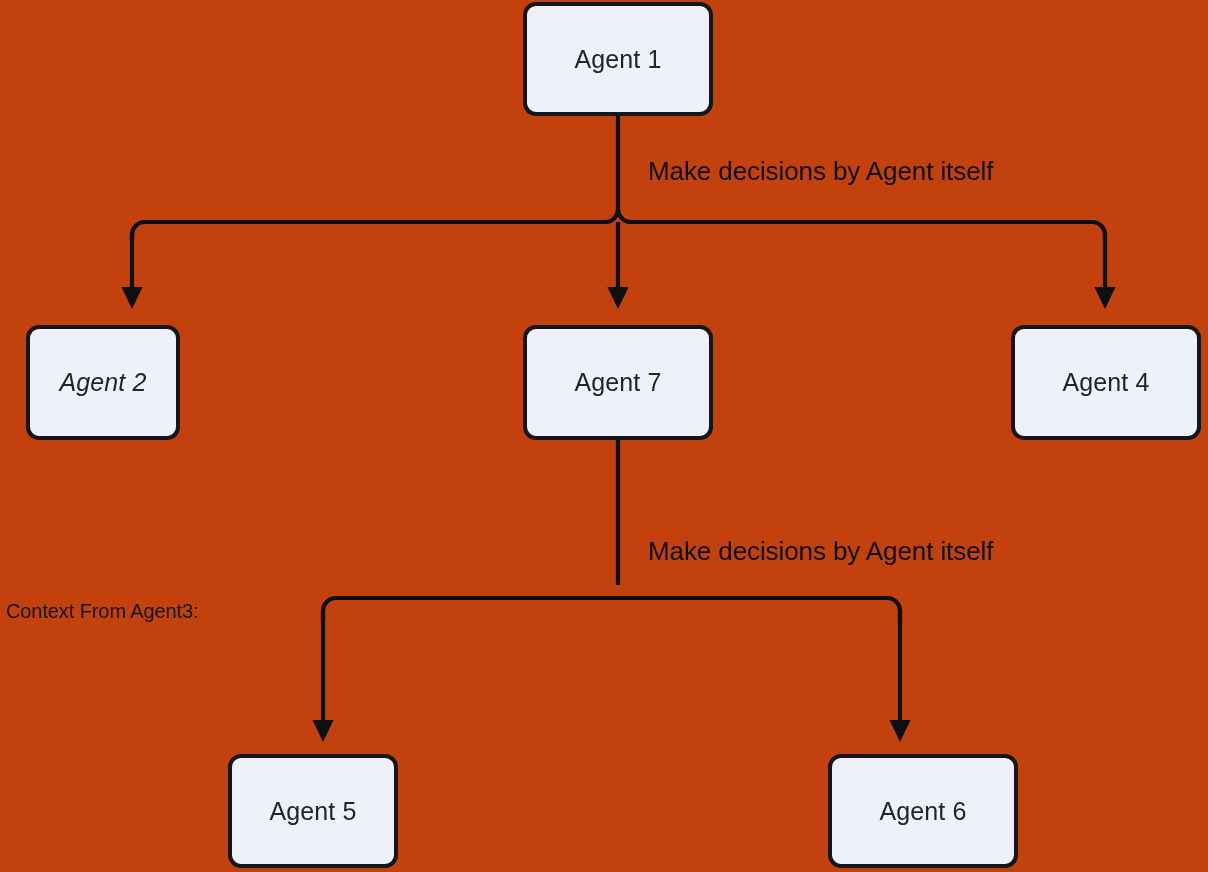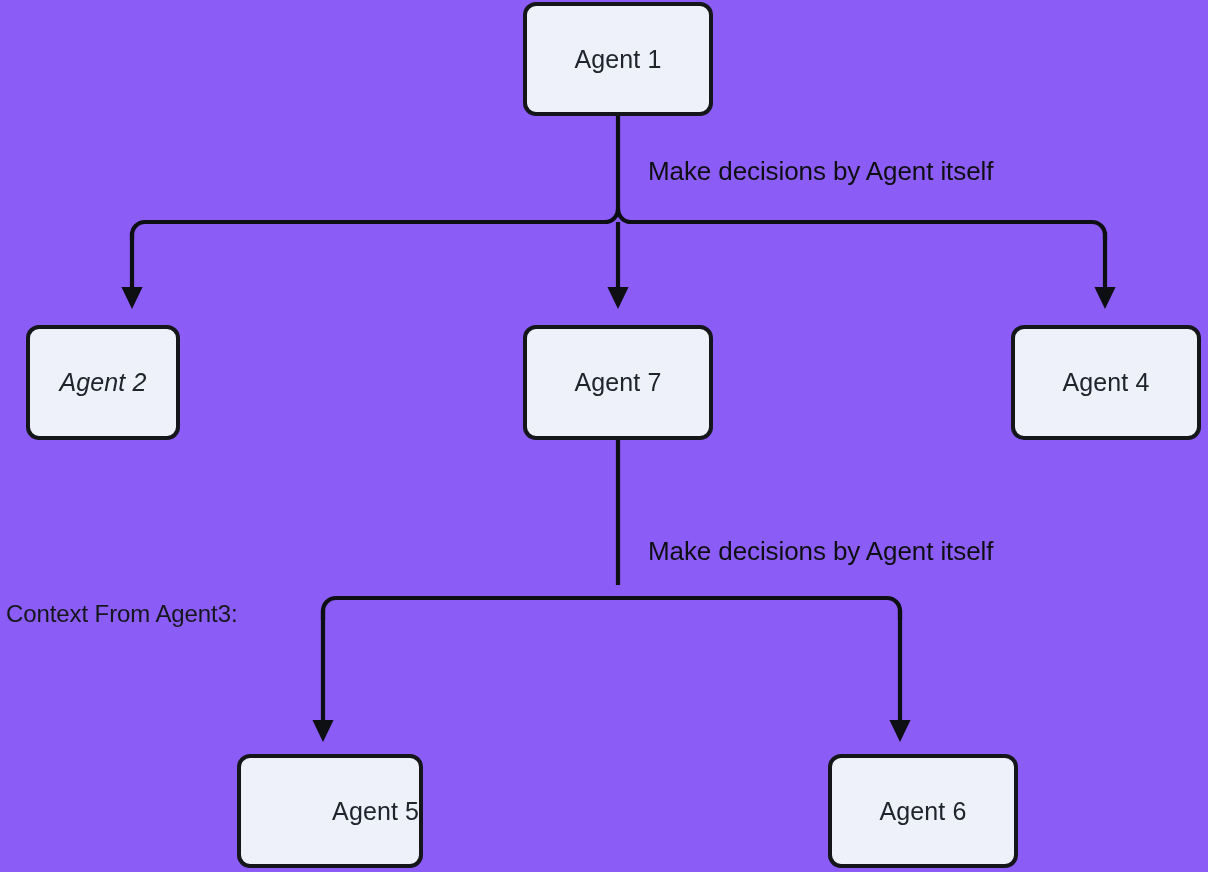--- a/index.html
+++ b/index.html
@@ -7,21 +7,21 @@
     padding: 0;
     background: #ffffff;
   }
   body {
     font-family: "Liberation Sans", sans-serif;
   }
   #canvas {
     position: relative;
     width: 1208px;
     height: 872px;
-    background: #8b5cf6;
+    background: #c2410c;
     overflow: hidden;
   }
   #edges {
     position: absolute;
     left: 0;
     top: 0;
     width: 1208px;
     height: 872px;
   }
   .node {
@@ -47,21 +47,21 @@
     font-size: 26px;
     color: #0d0f12;
     white-space: nowrap;
     letter-spacing: -0.1px;
   }
   .note {
     position: absolute;
   }
   .note-title {
     font-family: "Liberation Sans", sans-serif;
-    font-size: 24px;
+    font-size: 20px;
     color: #14171c;
     white-space: nowrap;
     letter-spacing: -0.1px;
   }
   .note-list {
     list-style: none;
     margin: 6px 0 0 0;
     padding: 0;
   }
   .note-list li {
@@ -126,21 +126,21 @@
   </div>
 
   <div class="node" style="left:523px; top:325px; width:190px; height:115px;">
     <span class="node-label">Agent 7</span>
   </div>
 
   <div class="node" style="left:1011px; top:325px; width:190px; height:115px;">
     <span class="node-label">Agent 4</span>
   </div>
 
-  <div class="node" style="left:237px; top:754px; width:186px; height:114px;justify-content:flex-end;">
+  <div class="node" style="left:228px; top:754px; width:170px; height:114px;">
     <span class="node-label">Agent 5</span>
   </div>
 
   <div class="node" style="left:828px; top:754px; width:190px; height:114px;">
     <span class="node-label">Agent 6</span>
   </div>
 
   <div class="edge-label" style="left:648px; top:156px;">Make decisions by Agent itself</div>
 
   <div class="edge-label" style="left:648px; top:536px;">Make decisions by Agent itself</div>

